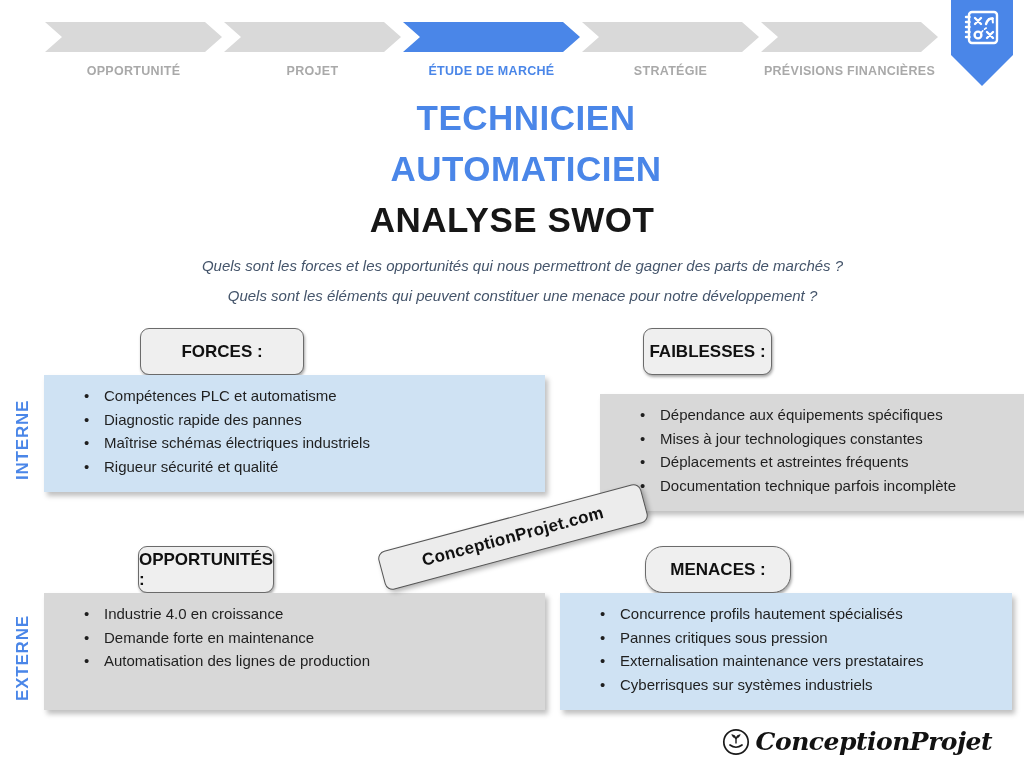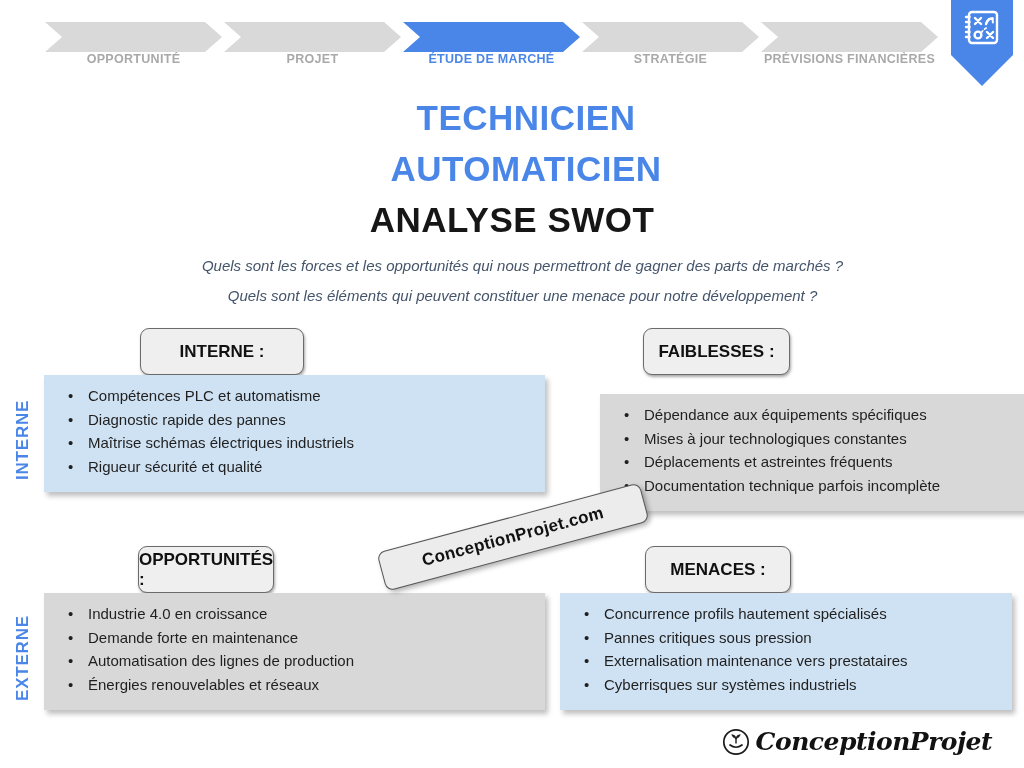--- a/index.html
+++ b/index.html
@@ -9,21 +9,21 @@
 
   
   .crumbs { position: absolute; left: 45px; top: 22px; display: flex; }
   .step { width: 177px; margin-right: 2px; }
   .chev {
     height: 30px; width: 100%; background: #d9d9d9;
     clip-path: polygon(0 0, calc(100% - 17px) 0, 100% 50%, calc(100% - 17px) 100%, 0 100%, 17px 50%);
   }
   .chev.active { background: #4a86e8; }
   .step-label {
-    margin-top: 0; text-align: center; font-size: 12.5px; font-weight: bold;
+    margin-top: 12px; text-align: center; font-size: 12.5px; font-weight: bold;
     color: #a9a9a9; letter-spacing: 0.3px; white-space: nowrap;
   }
   .step-label.active { color: #4a86e8; }
 
   
   .bookmark {
     position: absolute; left: 951px; top: 0; width: 62px; height: 86px; background: #4a86e8;
     clip-path: polygon(0 0, 100% 0, 100% 64%, 50% 100%, 0 64%);
     display: flex; justify-content: center;
   }
@@ -39,33 +39,33 @@
   .question { font-style: italic; font-size: 15px; color: #44546a; margin-bottom: 13px; }
 
   
   .tab {
     position: absolute; height: 47px; background: #efefef; border: 1.6px solid #6b6b6b;
     border-radius: 9px; box-shadow: 1px 2px 3px rgba(0,0,0,0.35);
     display: flex; align-items: center; justify-content: center;
     font-weight: bold; font-size: 17px; color: #111;
   }
   .tab-forces       { left: 140px; top: 328px; width: 164px; }
-  .tab-faiblesses   { left: 643px; top: 328px; width: 147px; }
+  .tab-faiblesses   { left: 643px; top: 328px; width: 129px; }
   .tab-opportunites { left: 138px; top: 546px; width: 136px; }
-  .tab-menaces      { left: 645px; top: 546px; width: 146px; }
+  .tab-menaces      { left: 645px; top: 546px; width: 146px; border-radius: 18px; }
 
   .panel { position: absolute; height: 117px; box-shadow: 3px 4px 5px rgba(0,0,0,0.25); }
   .panel-blue { background: #cfe2f3; }
   .panel-gray { background: #d8d8d8; }
   .panel-forces       { left: 44px;  top: 375px; width: 501px; }
   .panel-faiblesses   { left: 560px; top: 394px; width: 448px; margin-left: 40px; }
   .panel-opportunites { left: 44px;  top: 593px; width: 501px; }
   .panel-menaces      { left: 560px; top: 593px; width: 452px; }
 
-  .panel ul { list-style: none; padding: 9px 8px 0 22px; }
+  .panel ul { list-style: none; padding: 9px 8px 0 38px; }
   .panel li {
     position: relative; padding-left: 22px; font-size: 15px; line-height: 23.5px; color: #1f1f1f;
   }
   .panel li::before { content: "•"; position: absolute; left: 2px; top: 0; color: #1f1f1f; }
 
   
   .side-label {
     position: absolute; left: 10px; width: 26px; height: 104px;
     writing-mode: vertical-rl; transform: rotate(180deg);
     display: flex; align-items: center; justify-content: center;
@@ -143,21 +143,21 @@
   </div>
 
   <div class="questions">
     <div class="question">Quels sont les forces et les opportunités qui nous permettront de gagner des parts de marchés ?</div>
     <div class="question">Quels sont les éléments qui peuvent constituer une menace pour notre développement ?</div>
   </div>
 
   <div class="side-label side-interne">INTERNE</div>
   <div class="side-label side-externe">EXTERNE</div>
 
-  <div class="tab tab-forces">INTERNE :</div>
+  <div class="tab tab-forces">FORCES :</div>
   <div class="tab tab-faiblesses">FAIBLESSES :</div>
   <div class="tab tab-opportunites">OPPORTUNITÉS :</div>
   <div class="tab tab-menaces">MENACES :</div>
 
   <div class="panel panel-blue panel-forces">
     <ul>
       <li>Compétences PLC et automatisme</li>
       <li>Diagnostic rapide des pannes</li>
       <li>Maîtrise schémas électriques industriels</li>
       <li>Rigueur sécurité et qualité</li>
@@ -171,21 +171,20 @@
       <li>Déplacements et astreintes fréquents</li>
       <li>Documentation technique parfois incomplète</li>
     </ul>
   </div>
 
   <div class="panel panel-gray panel-opportunites">
     <ul>
       <li>Industrie 4.0 en croissance</li>
       <li>Demande forte en maintenance</li>
       <li>Automatisation des lignes de production</li>
-      <li>Énergies renouvelables et réseaux</li>
     </ul>
   </div>
 
   <div class="panel panel-blue panel-menaces">
     <ul>
       <li>Concurrence profils hautement spécialisés</li>
       <li>Pannes critiques sous pression</li>
       <li>Externalisation maintenance vers prestataires</li>
       <li>Cyberrisques sur systèmes industriels</li>
     </ul>

